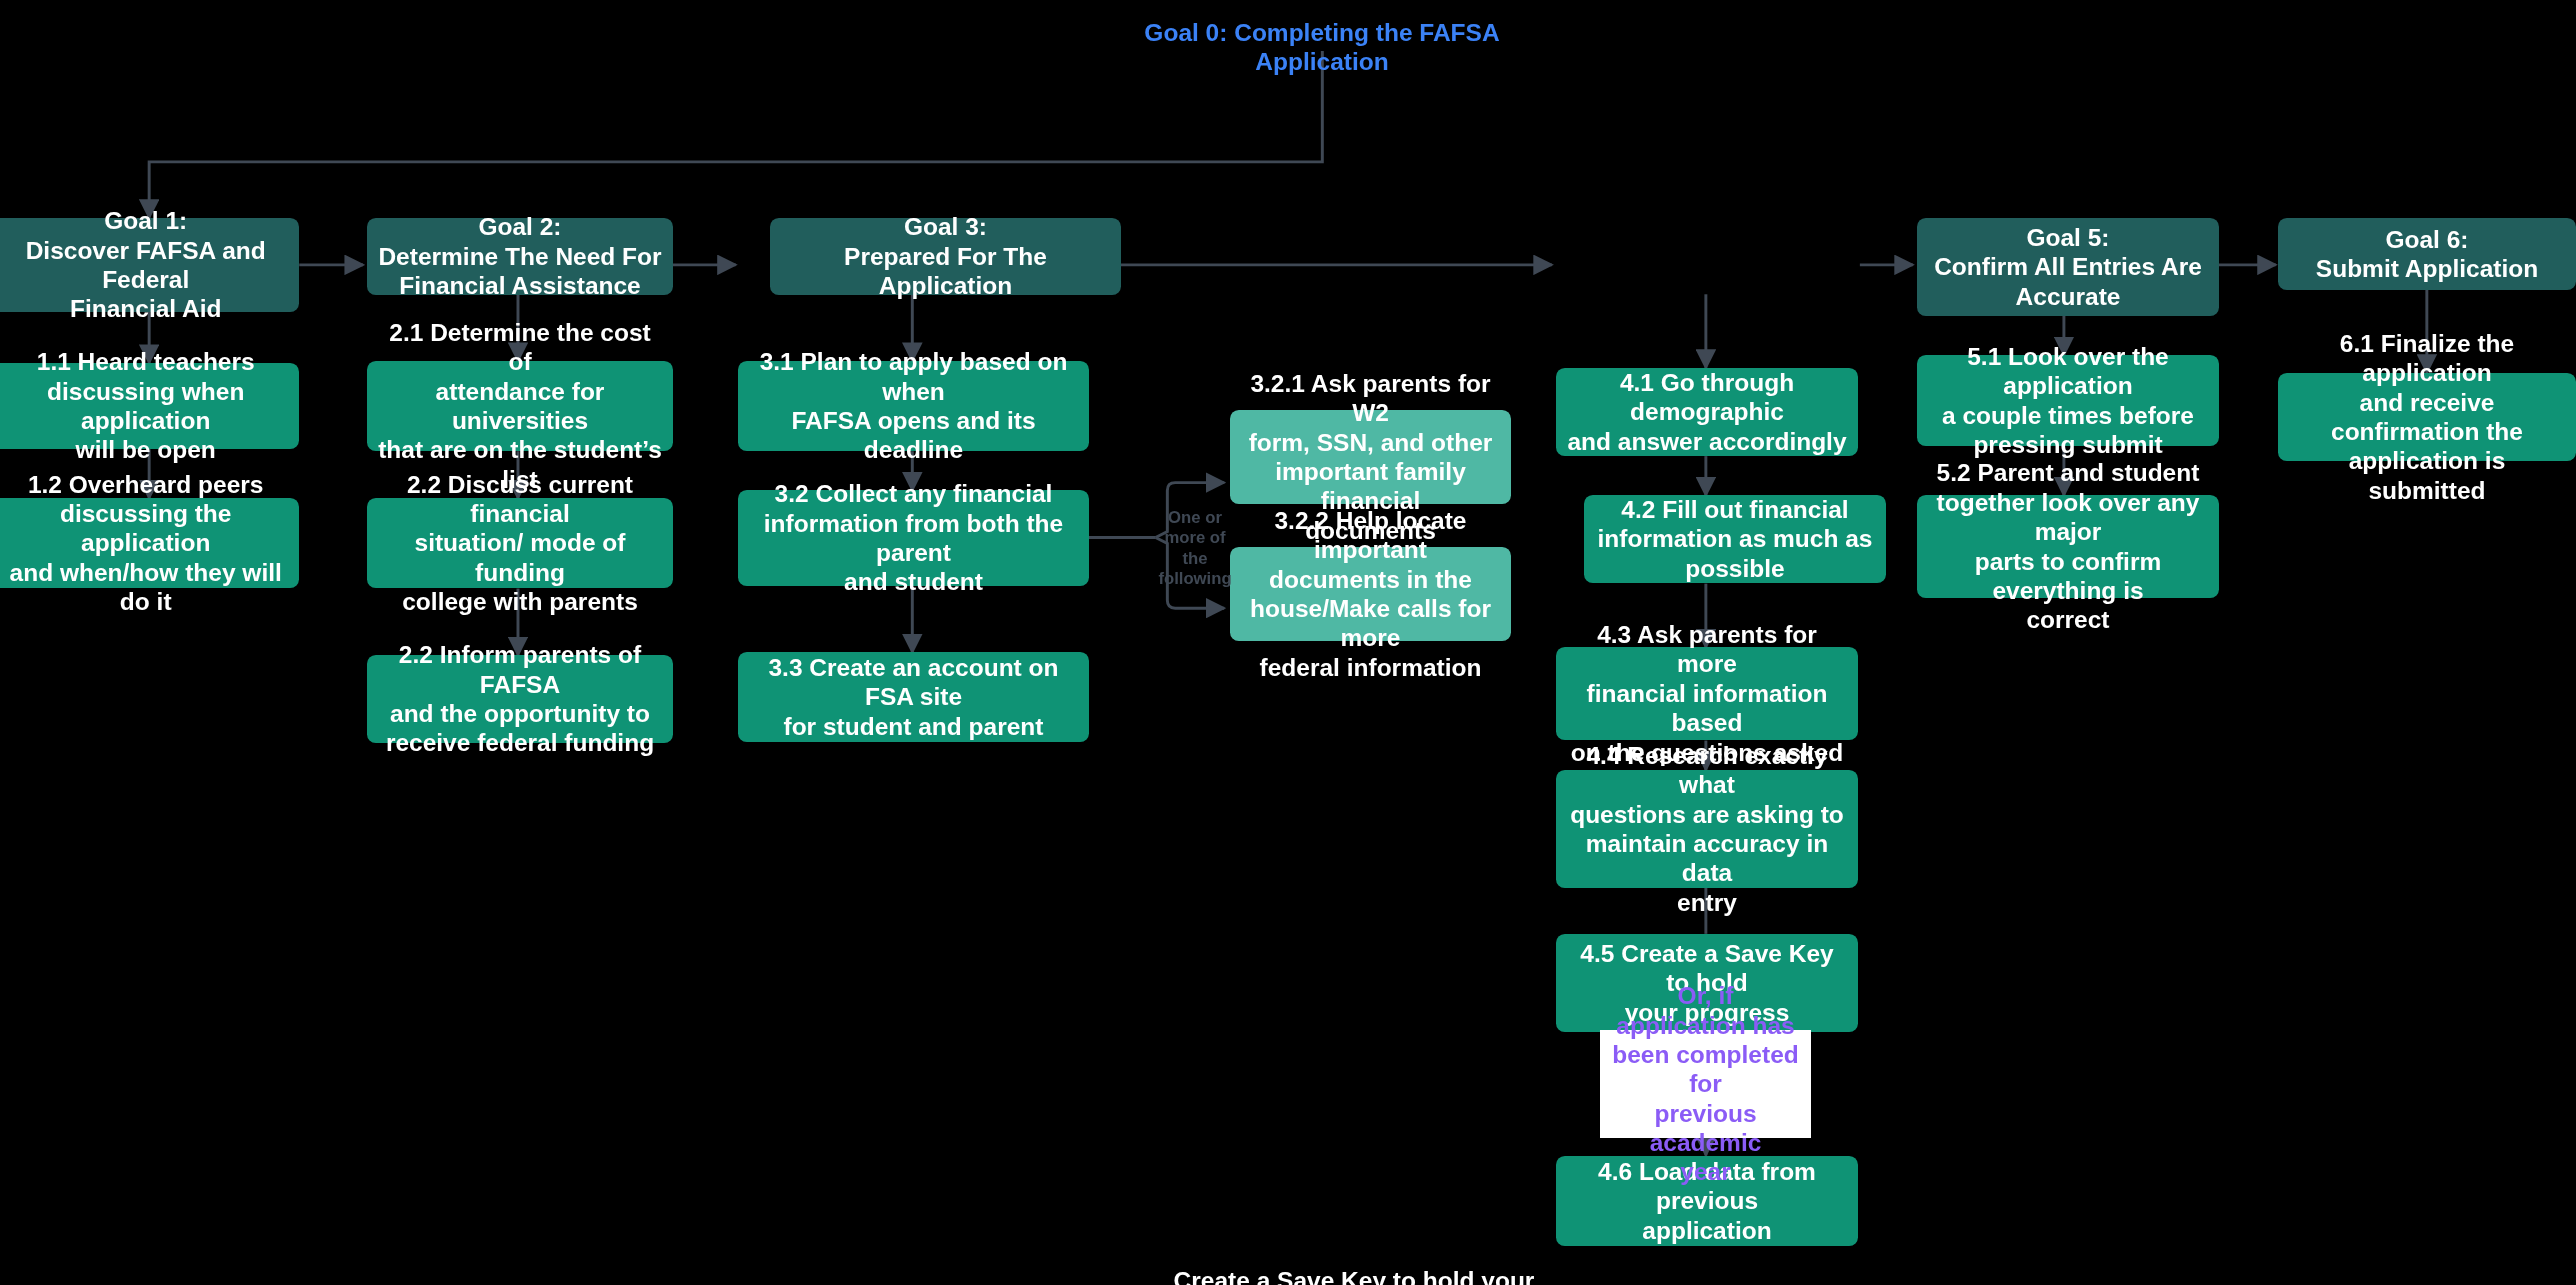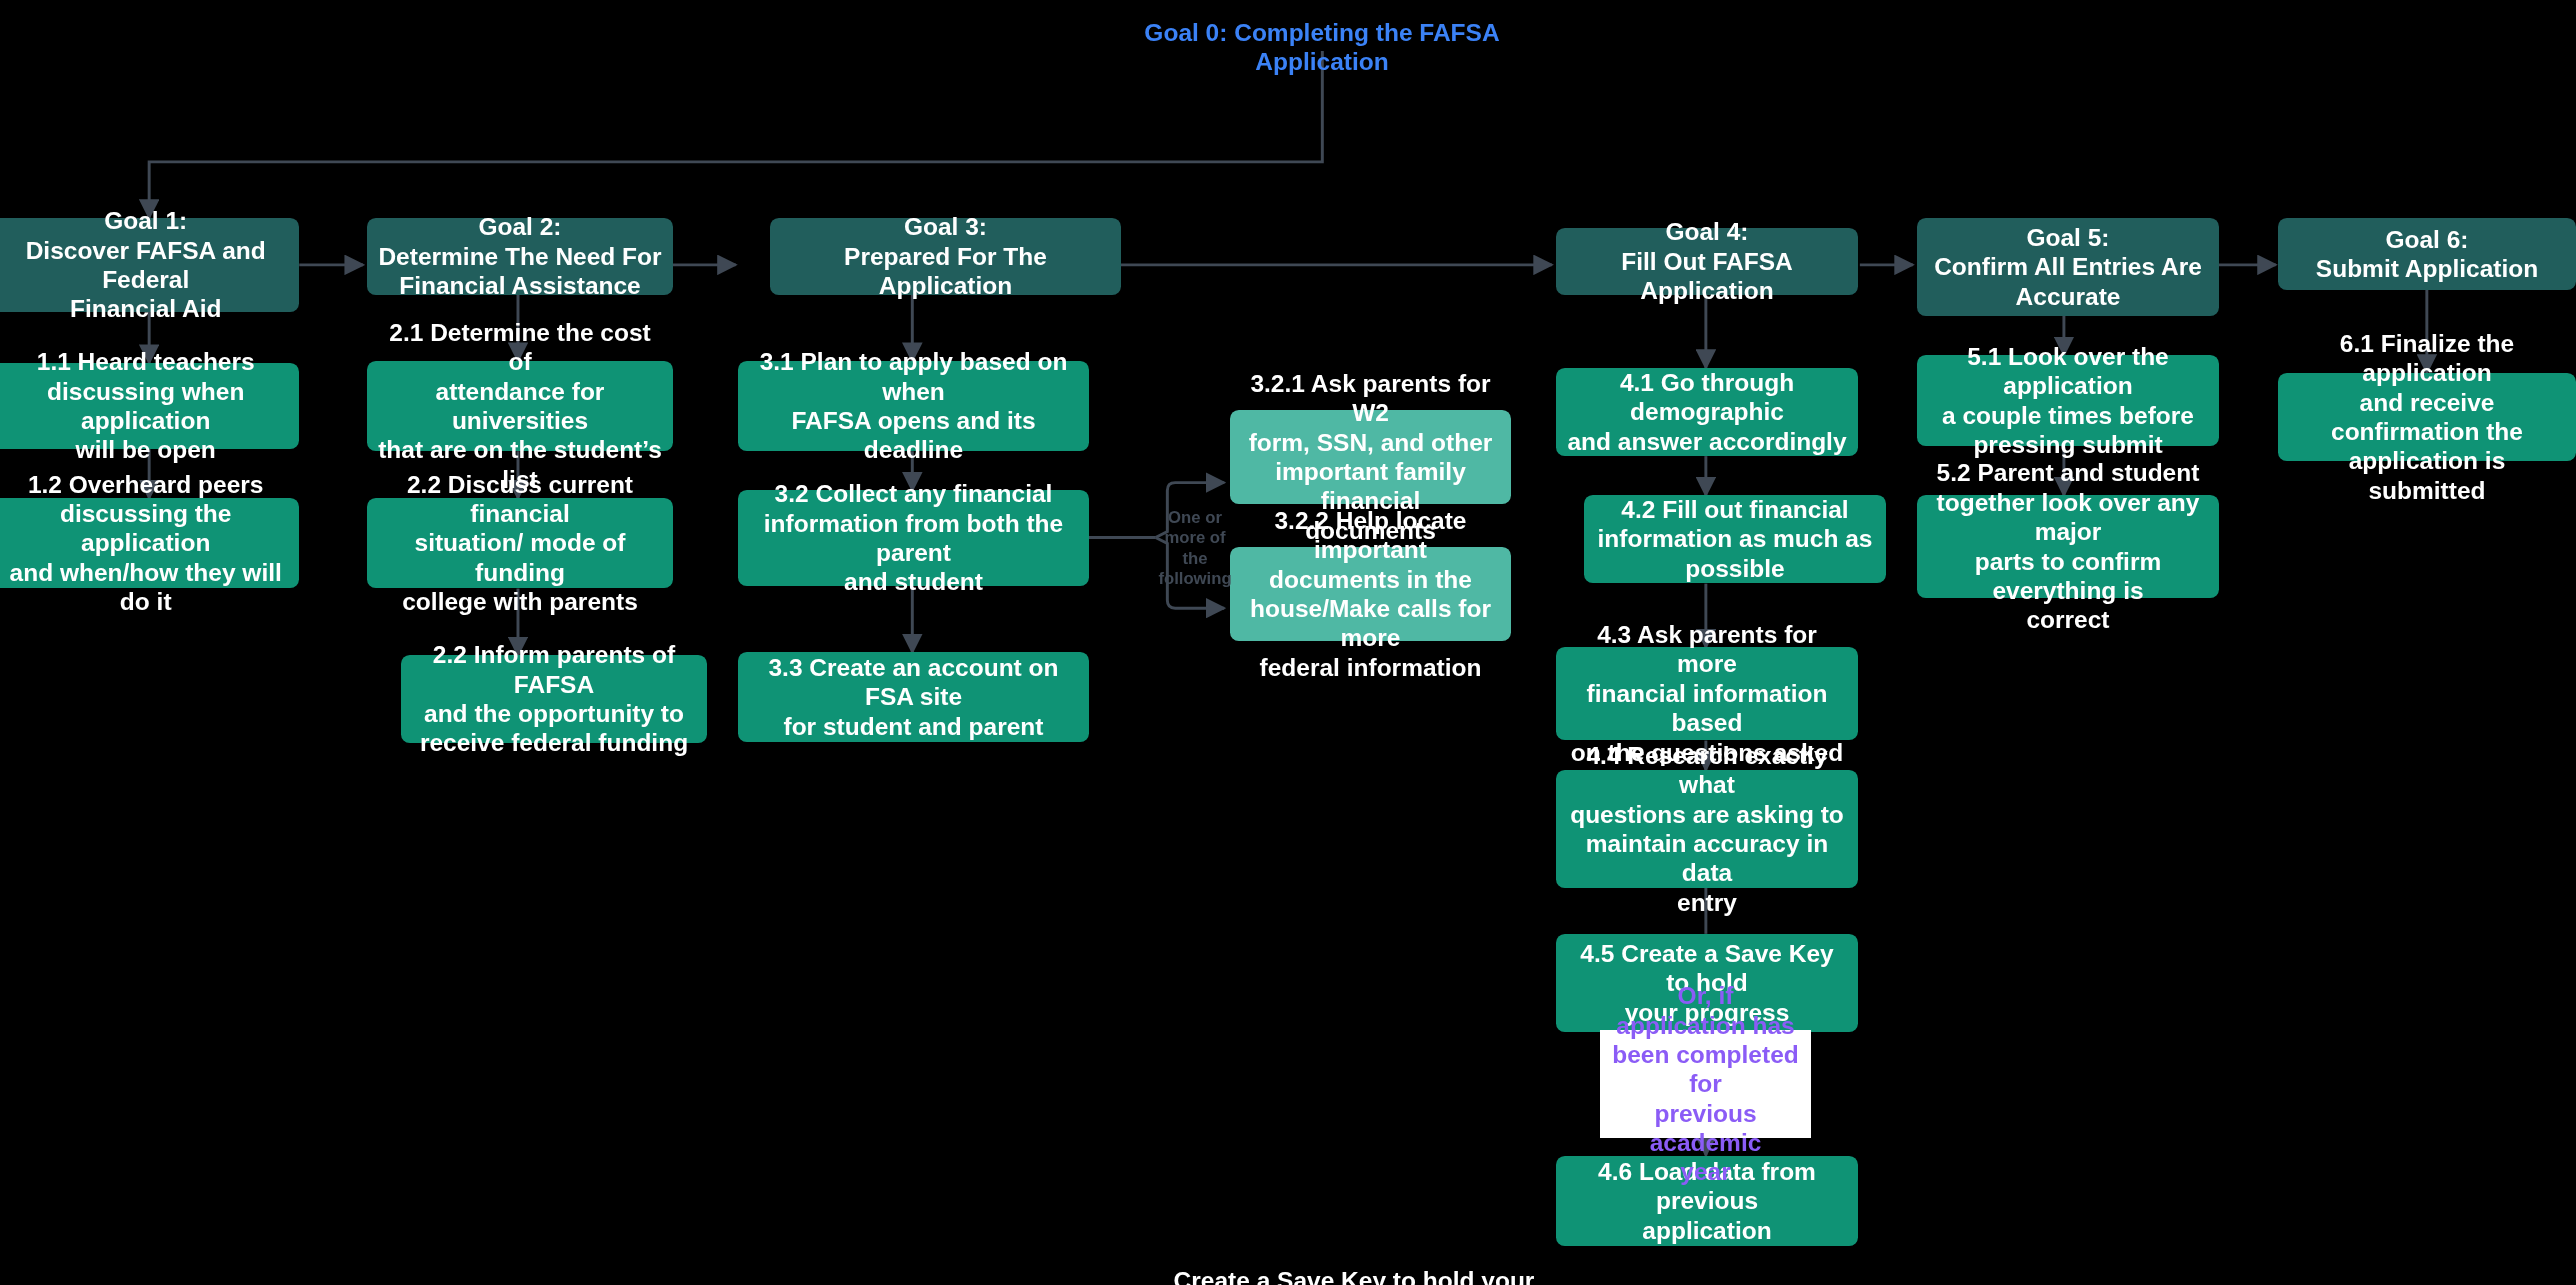--- a/index.html
+++ b/index.html
@@ -154,21 +154,21 @@
 
   <div class="node goal" style="left: 367px; top: 218px; width: 306px; height: 77px;">Goal 2:
 Determine The Need For
 Financial Assistance</div>
   <div class="node sub" style="left: 367px; top: 361px; width: 306px; height: 90px;">2.1 Determine the cost of
 attendance for universities
 that are on the student’s list</div>
   <div class="node sub" style="left: 367px; top: 498px; width: 306px; height: 90px;">2.2 Discuss current financial
 situation/ mode of funding
 college with parents</div>
-  <div class="node sub" style="left: 367px; top: 655px; width: 306px; height: 88px; margin-left: 34px;">2.2 Inform parents of FAFSA
+  <div class="node sub" style="left: 367px; top: 655px; width: 306px; height: 88px;">2.2 Inform parents of FAFSA
 and the opportunity to
 receive federal funding</div>
 
   <div class="node goal" style="left: 738px; top: 218px; width: 351px; height: 77px; margin-left: 32px;">Goal 3:
 Prepared For The Application</div>
   <div class="node sub" style="left: 738px; top: 361px; width: 351px; height: 90px;">3.1 Plan to apply based on when
 FAFSA opens and its deadline</div>
   <div class="node sub" style="left: 738px; top: 490px; width: 351px; height: 96px;">3.2 Collect any financial
 information from both the parent
 and student</div>
@@ -181,22 +181,20 @@
 following</div>
   <div class="node branch" style="left: 1230px; top: 410px; width: 281px; height: 94px;">3.2.1 Ask parents for W2
 form, SSN, and other
 important family financial
 documents</div>
   <div class="node branch" style="left: 1230px; top: 547px; width: 281px; height: 94px;">3.2.2 Help locate important
 documents in the
 house/Make calls for more
 federal information</div>
 
-  <div class="node goal" style="left: 1556px; top: 228px; width: 302px; height: 67px;">Goal 4:
-Fill Out FAFSA Application</div>
   <div class="node sub" style="left: 1556px; top: 368px; width: 302px; height: 88px;">4.1 Go through demographic
 and answer accordingly</div>
   <div class="node sub" style="left: 1556px; top: 495px; width: 302px; height: 88px; margin-left: 28px;">4.2 Fill out financial
 information as much as
 possible</div>
   <div class="node sub" style="left: 1556px; top: 647px; width: 302px; height: 93px;">4.3 Ask parents for more
 financial information based
 on the questions asked</div>
   <div class="node sub" style="left: 1556px; top: 770px; width: 302px; height: 118px;">4.4 Research exactly what
 questions are asking to

